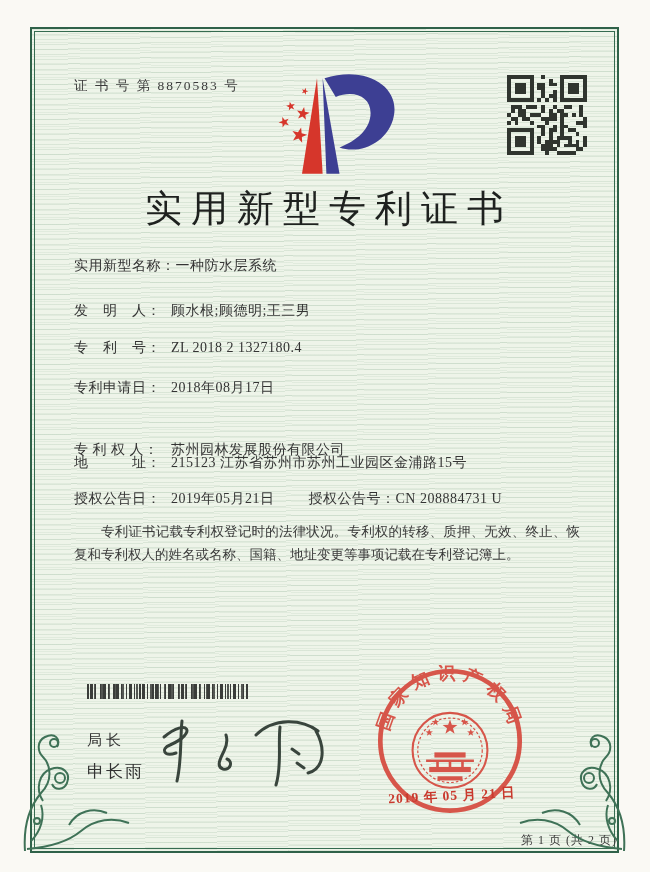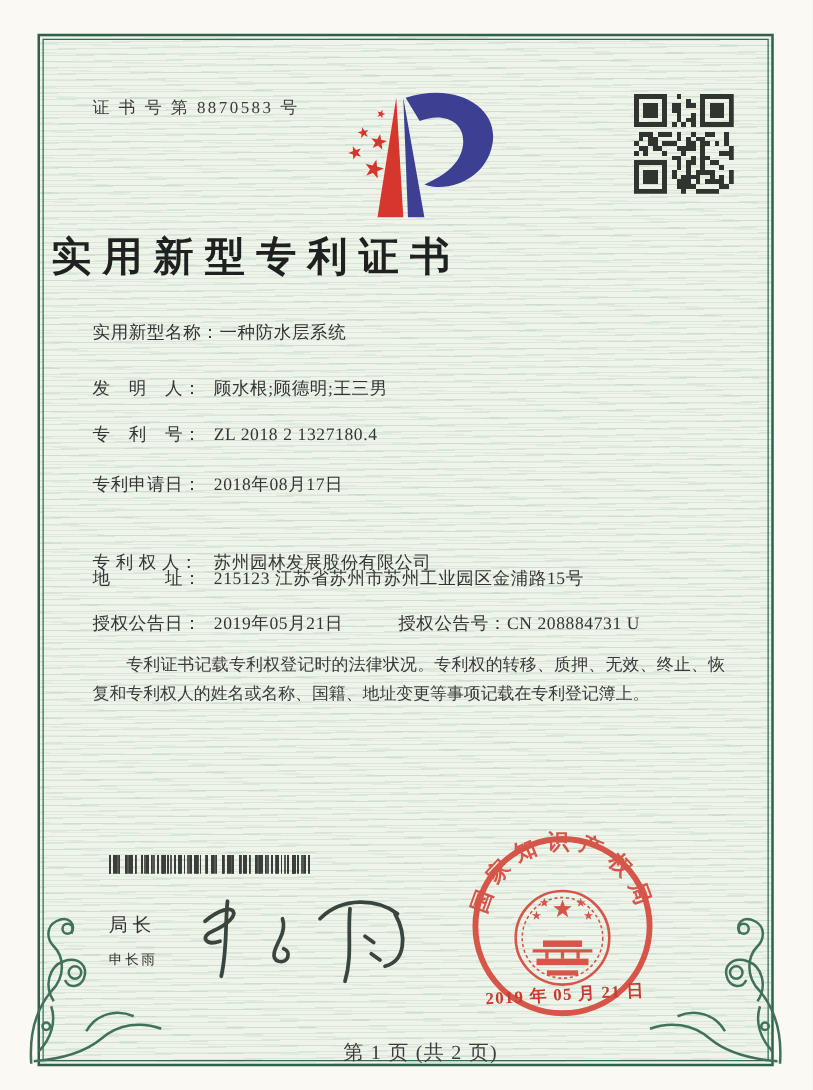--- a/index.html
+++ b/index.html
@@ -18,43 +18,43 @@
   }
   .certificate::before{
     content:"";position:absolute;inset:2px;border:1px solid #356b50;pointer-events:none;
   }
   .cert-no{
     position:absolute;left:42px;top:48px;font-size:13.5px;color:#3b3b3b;letter-spacing:2px;white-space:nowrap;
   }
   .logo{position:absolute;left:225px;top:42px;width:150px;height:108px;}
   .qr{position:absolute;left:475px;top:46px;width:80px;height:80px;}
   .title{
-    position:absolute;left:0;top:155px;width:100%;text-align:left;
-    font-size:32px;font-weight:bold;color:#1e211f;letter-spacing:9px;text-indent:9px;
+    position:absolute;left:0;top:155px;width:100%;text-align:center;
+    font-size:37px;font-weight:normal;color:#1e211f;letter-spacing:9px;text-indent:9px;
   }
   .row{position:absolute;left:42px;font-size:14px;color:#343434;white-space:nowrap;letter-spacing:0.5px;}
   .row .lbl{display:inline-block;min-width:97px;}
-  .row .lbl2{display:inline-block;margin-left:44px;}
+  .row .lbl2{display:inline-block;margin-left:34px;}
   .paras{position:absolute;left:42px;top:491px;width:506px;color:#3a3a3a;}
   .paras p{margin:0;font-size:13.5px;line-height:23px;text-indent:2em;text-align:justify;}
   .barcode{
     position:absolute;left:55px;top:655px;width:161px;height:15px;
     background-image:
       repeating-linear-gradient(90deg,#3a3d3a 0 1.5px,transparent 1.5px 3.5px,#3a3d3a 3.5px 6.5px,transparent 6.5px 8px,#3a3d3a 8px 9px,transparent 9px 13px),
       repeating-linear-gradient(90deg,rgba(58,61,58,.85) 0 2px,transparent 2px 7px);
   }
   .director-label{position:absolute;left:55px;top:702px;font-size:15px;color:#323232;letter-spacing:4px;}
-  .director-name{position:absolute;left:55px;top:731px;font-size:11px;color:#323232;letter-spacing:2px;}
+  .director-name{position:absolute;left:55px;top:731px;font-size:17px;color:#323232;letter-spacing:2px;}
   .signature{position:absolute;left:118px;top:676px;width:200px;height:98px;}
   .seal{position:absolute;left:340px;top:636px;width:156px;height:156px;opacity:.9;}
   .seal-date{
     position:absolute;left:330px;top:758px;width:180px;text-align:center;
     font-size:13.5px;color:#c9392d;letter-spacing:1px;transform:rotate(-3deg);font-weight:bold;white-space:nowrap;
   }
-  .footer{position:absolute;left:0;top:803px;width:100%;text-align:center;font-size:16px;color:#3c3c3c;letter-spacing:1px;padding-left:12px;}
+  .footer{position:absolute;left:0;top:803px;width:100%;text-align:right;font-size:12px;color:#3c3c3c;letter-spacing:1px;}
   .corner{position:absolute;width:118px;height:152px;}
   .corner.left{left:-13px;top:672px;}
   .corner.right{left:480px;top:672px;transform:scaleX(-1);}
 </style>
 </head>
 <body>
 
 <div class="certificate">
 
   <div class="cert-no">证 书 号 第 8870583 号</div>

